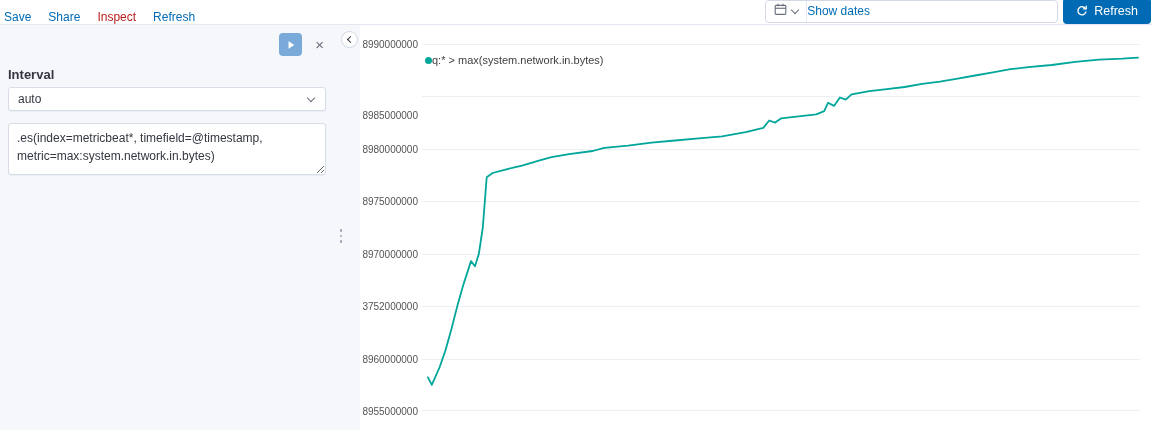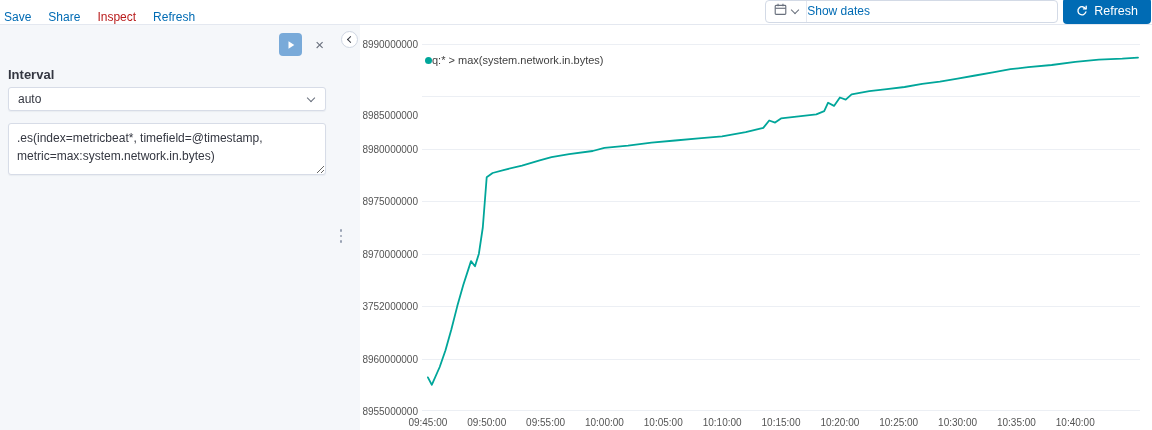--- a/index.html
+++ b/index.html
@@ -141,27 +141,13 @@
       <div class="grid" style="top: 104.857px;"></div>
       <div class="grid" style="top: 157.286px;"></div>
       <div class="grid" style="top: 209.714px;"></div>
       <div class="grid" style="top: 262.143px;"></div>
       <div class="grid" style="top: 314.571px;"></div>
       <div class="grid" style="top: 366px;"></div>
       <svg width="718" height="367">
         <polyline points="5.9,333.4 9.8,340.8 17.7,323.0 23.5,306.2 29.4,285.2 35.3,262.1 41.2,241.2 49.0,217.1 53.0,222.3 56.9,209.7 60.8,183.5 64.7,133.2 70.6,129.0 82.4,125.8 100.0,121.6 117.7,116.4 129.5,113.2 147.1,110.1 170.7,107.0 182.4,103.8 206.0,101.7 229.5,98.6 253.1,96.5 276.6,94.4 300.1,92.3 323.7,88.1 341.3,83.9 347.2,76.5 353.1,78.6 359.0,74.4 376.7,72.4 394.3,70.3 402.2,67.1 406.1,58.7 412.0,61.9 417.9,53.5 423.7,55.6 429.6,50.3 447.3,47.2 464.9,45.1 482.6,43.0 500.2,39.8 517.9,37.7 535.6,34.6 553.2,31.5 570.9,28.3 588.5,25.2 606.2,23.1 629.7,21.0 653.3,17.8 676.8,15.7 700.3,14.7 716.0,13.6" fill="none" stroke="#00a69a" stroke-width="1.8" stroke-linejoin="round" stroke-linecap="round"></polyline>
       </svg>
     </div>
-  <div class="xlabels">
-      <div style="left: 5.88525px;">09:45:00</div>
-      <div style="left: 64.7377px;">09:50:00</div>
-      <div style="left: 123.59px;">09:55:00</div>
-      <div style="left: 182.443px;">10:00:00</div>
-      <div style="left: 241.295px;">10:05:00</div>
-      <div style="left: 300.148px;">10:10:00</div>
-      <div style="left: 359px;">10:15:00</div>
-      <div style="left: 417.852px;">10:20:00</div>
-      <div style="left: 476.705px;">10:25:00</div>
-      <div style="left: 535.557px;">10:30:00</div>
-      <div style="left: 594.41px;">10:35:00</div>
-      <div style="left: 653.262px;">10:40:00</div>
-    </div>
 </div>
 
 </body></html>

